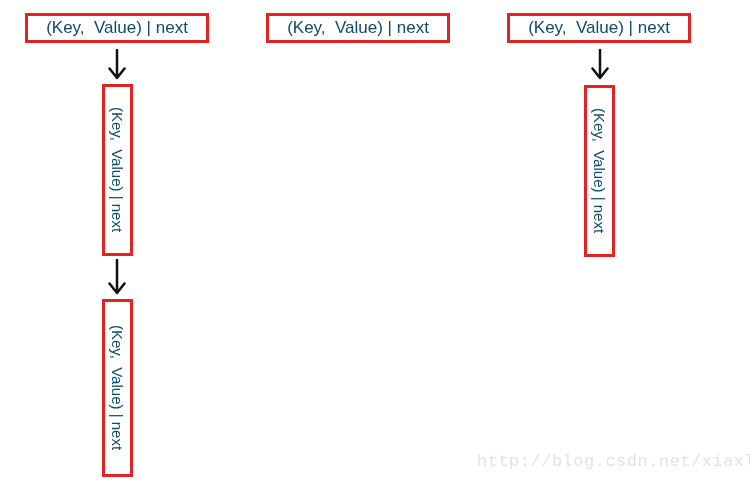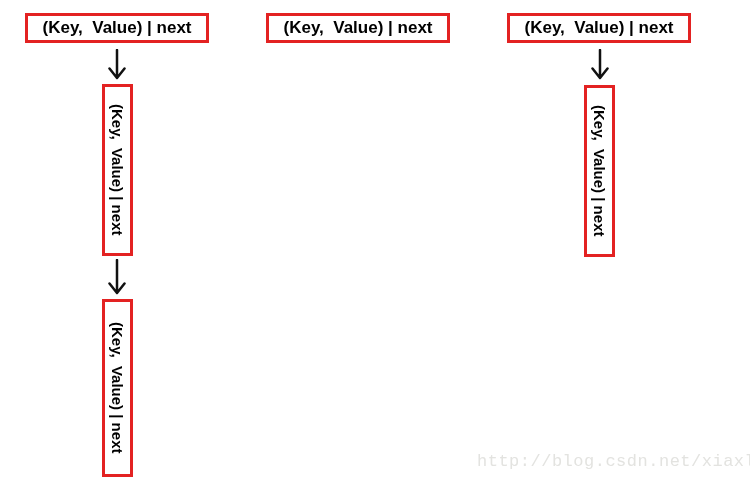--- a/index.html
+++ b/index.html
@@ -16,22 +16,22 @@
     font-family: "Liberation Sans", sans-serif;
   }
   .node {
     position: absolute;
     box-sizing: border-box;
     border: 3px solid #e32222;
     background: #ffffff;
     display: flex;
     align-items: center;
     justify-content: center;
-    color: #000000;
-    font-weight: bold;
+    color: #0c4a6e;
+    font-weight: normal;
     white-space: pre;
   }
   .node.horizontal {
     width: 184px;
     height: 30px;
     font-size: 17px;
   }
   .node.vertical {
     width: 31px;
     writing-mode: vertical-rl;

